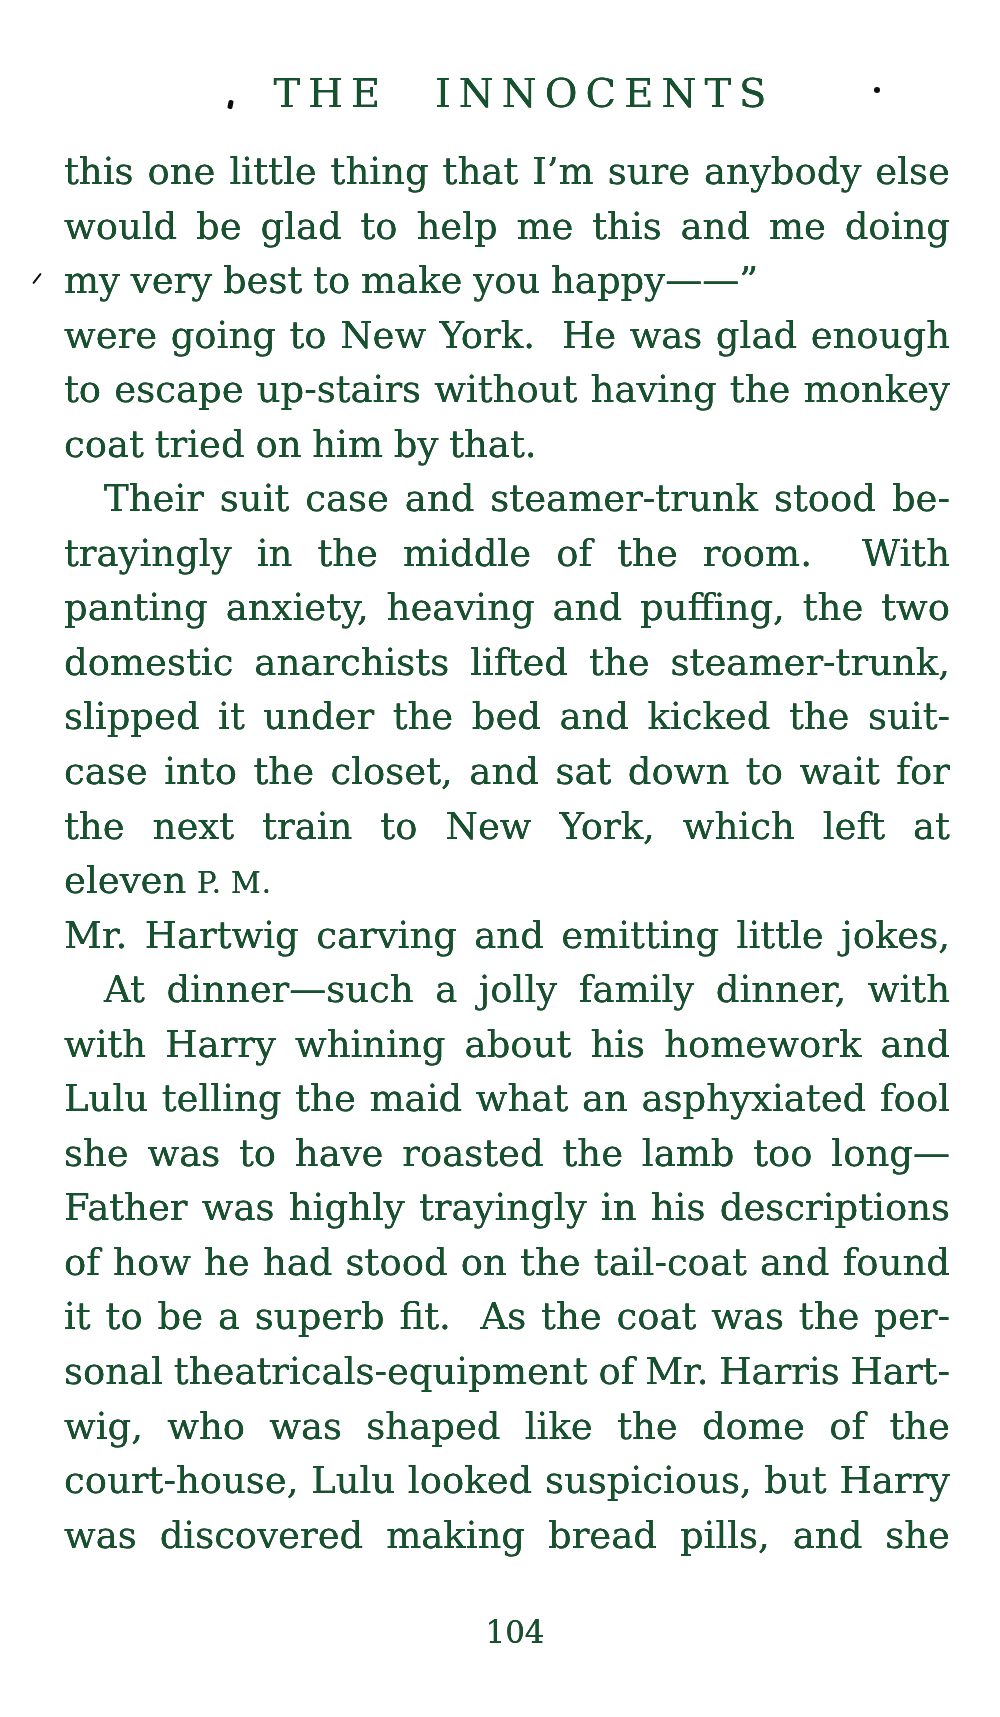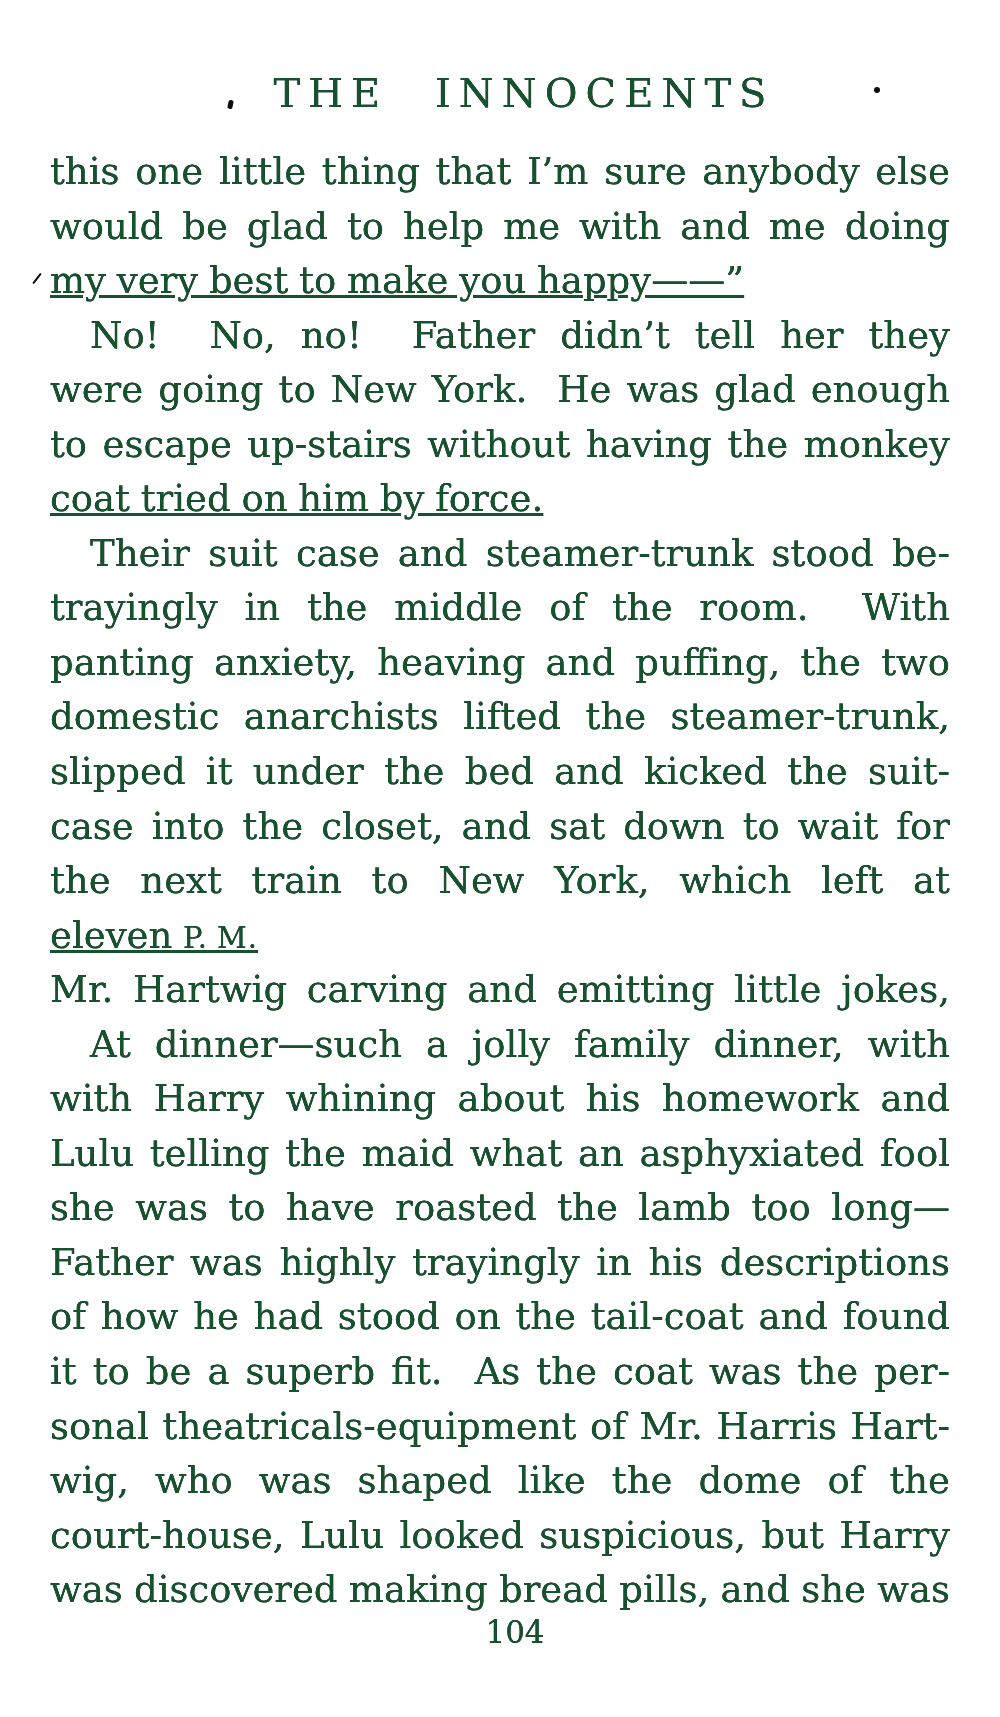--- a/index.html
+++ b/index.html
@@ -41,24 +41,24 @@
     text-shadow: 0 0 0.5px #0d0d0c;
     word-spacing: -1px;
   }
   .line {
     height: 54.55px;
     line-height: 54.55px;
     text-align: justify;
     text-align-last: justify;
     overflow: hidden;
     white-space: normal;
+    margin-left: 14px;
   }
   .line.ragged {
     text-align-last: left;
-    text-decoration: underline;
   }
   .line.indent {
     padding-left: 40px;
   }
   .sc {
     font-size: 29px;
     letter-spacing: 1px;
   }
   
   .page-number {
@@ -106,26 +106,25 @@
 
 <div class="page">
 
   <div class="speck speck-head-left"></div>
   <div class="running-head">THE INNOCENTS</div>
   <div class="speck speck-head-right"></div>
   <div class="speck speck-line3"></div>
 
   <div class="text-block">
     <div class="line">this one little thing that I’m sure anybody else</div>
-    <div class="line">would be glad to help me with and me doing</div>
+    <div class="line">would be glad to help me this and me doing</div>
     <div class="line ragged">my very best to make you happy——”</div>
-    <div class="line indent">No!&nbsp; No, no!&nbsp; Father didn’t tell her they</div>
     <div class="line">were going to New York.&nbsp; He was glad enough</div>
     <div class="line">to escape up-stairs without having the monkey</div>
-    <div class="line ragged">coat tried on him by force.</div>
+    <div class="line ragged">coat tried on him by that.</div>
     <div class="line indent">Their suit case and steamer-trunk stood be-</div>
     <div class="line">trayingly in the middle of the room.&nbsp; With</div>
     <div class="line">panting anxiety, heaving and puffing, the two</div>
     <div class="line">domestic anarchists lifted the steamer-trunk,</div>
     <div class="line">slipped it under the bed and kicked the suit-</div>
     <div class="line">case into the closet, and sat down to wait for</div>
     <div class="line">the next train to New York, which left at</div>
     <div class="line ragged"><span>eleven&nbsp;</span><span class="sc">P. M.</span></div>
     <div class="line">Mr. Hartwig carving and emitting little jokes,</div>
     <div class="line indent">At dinner—such a jolly family dinner, with</div>

